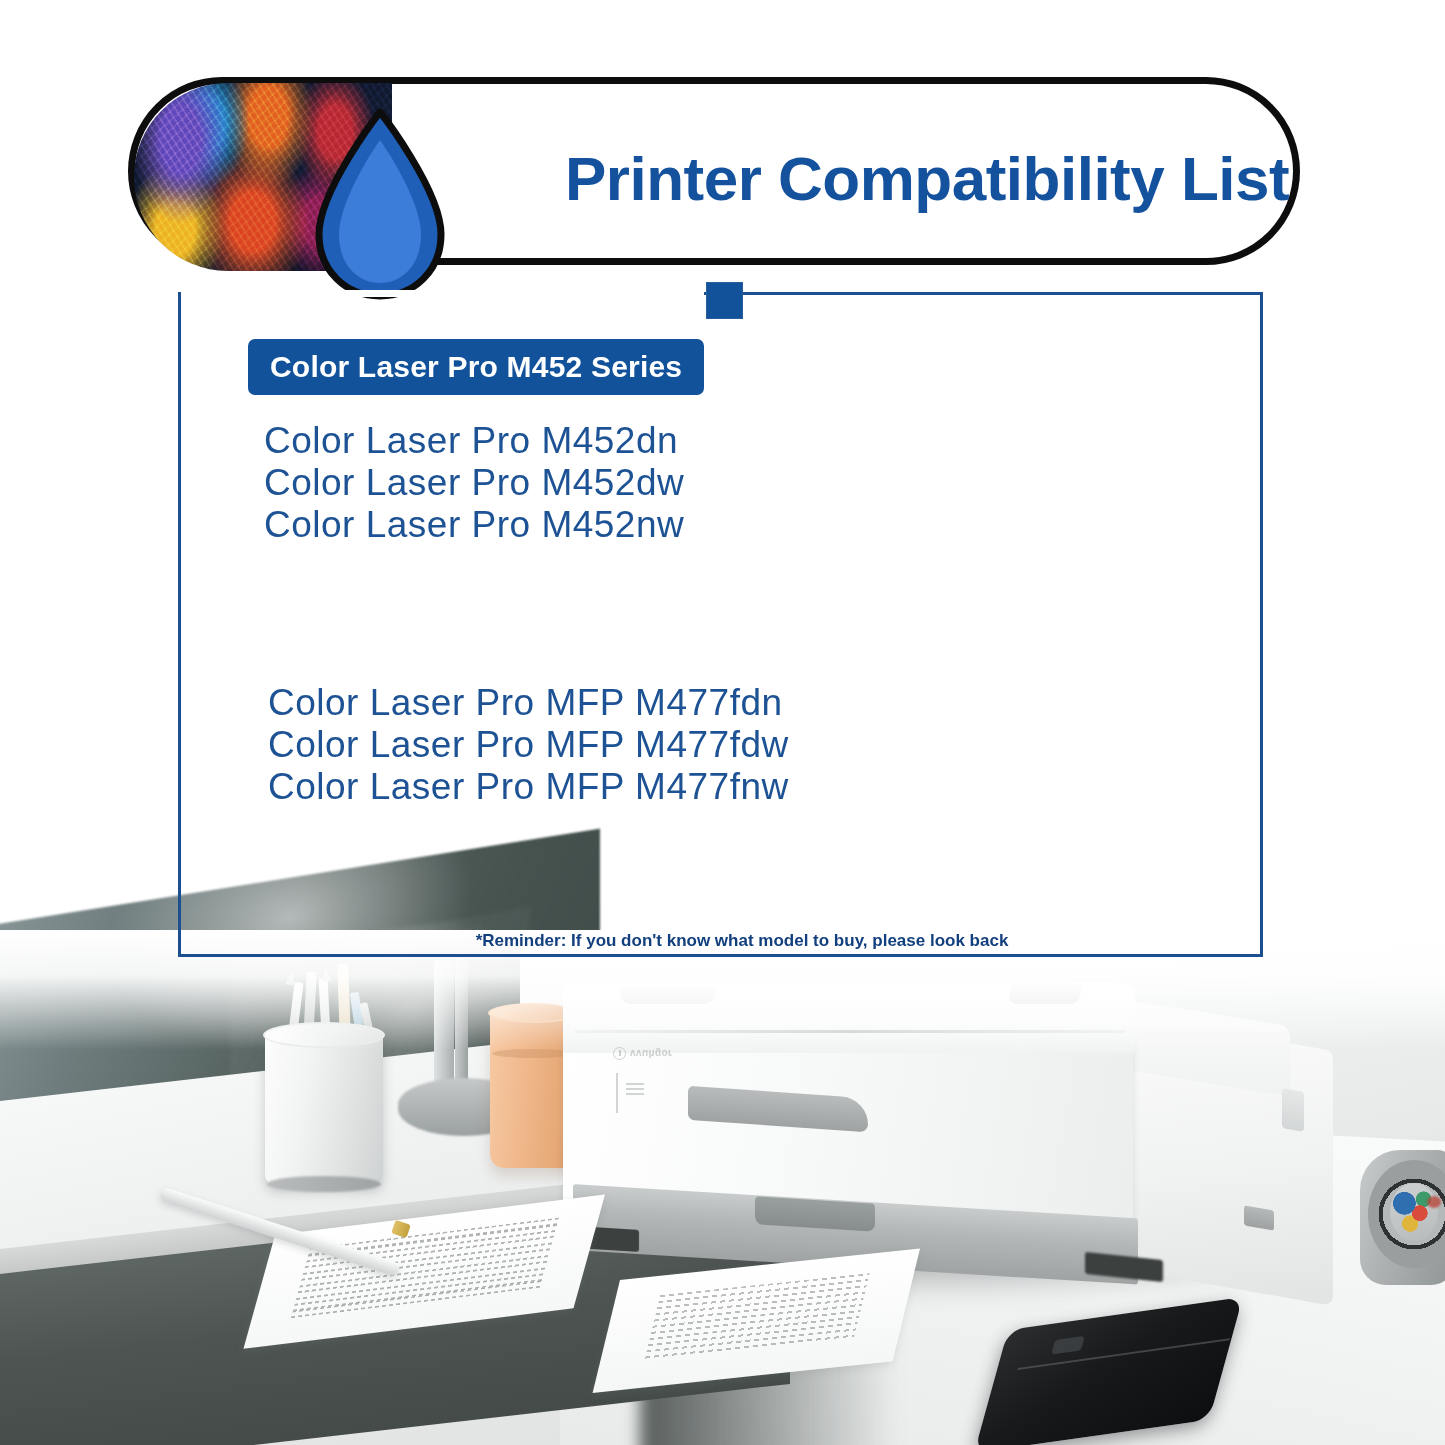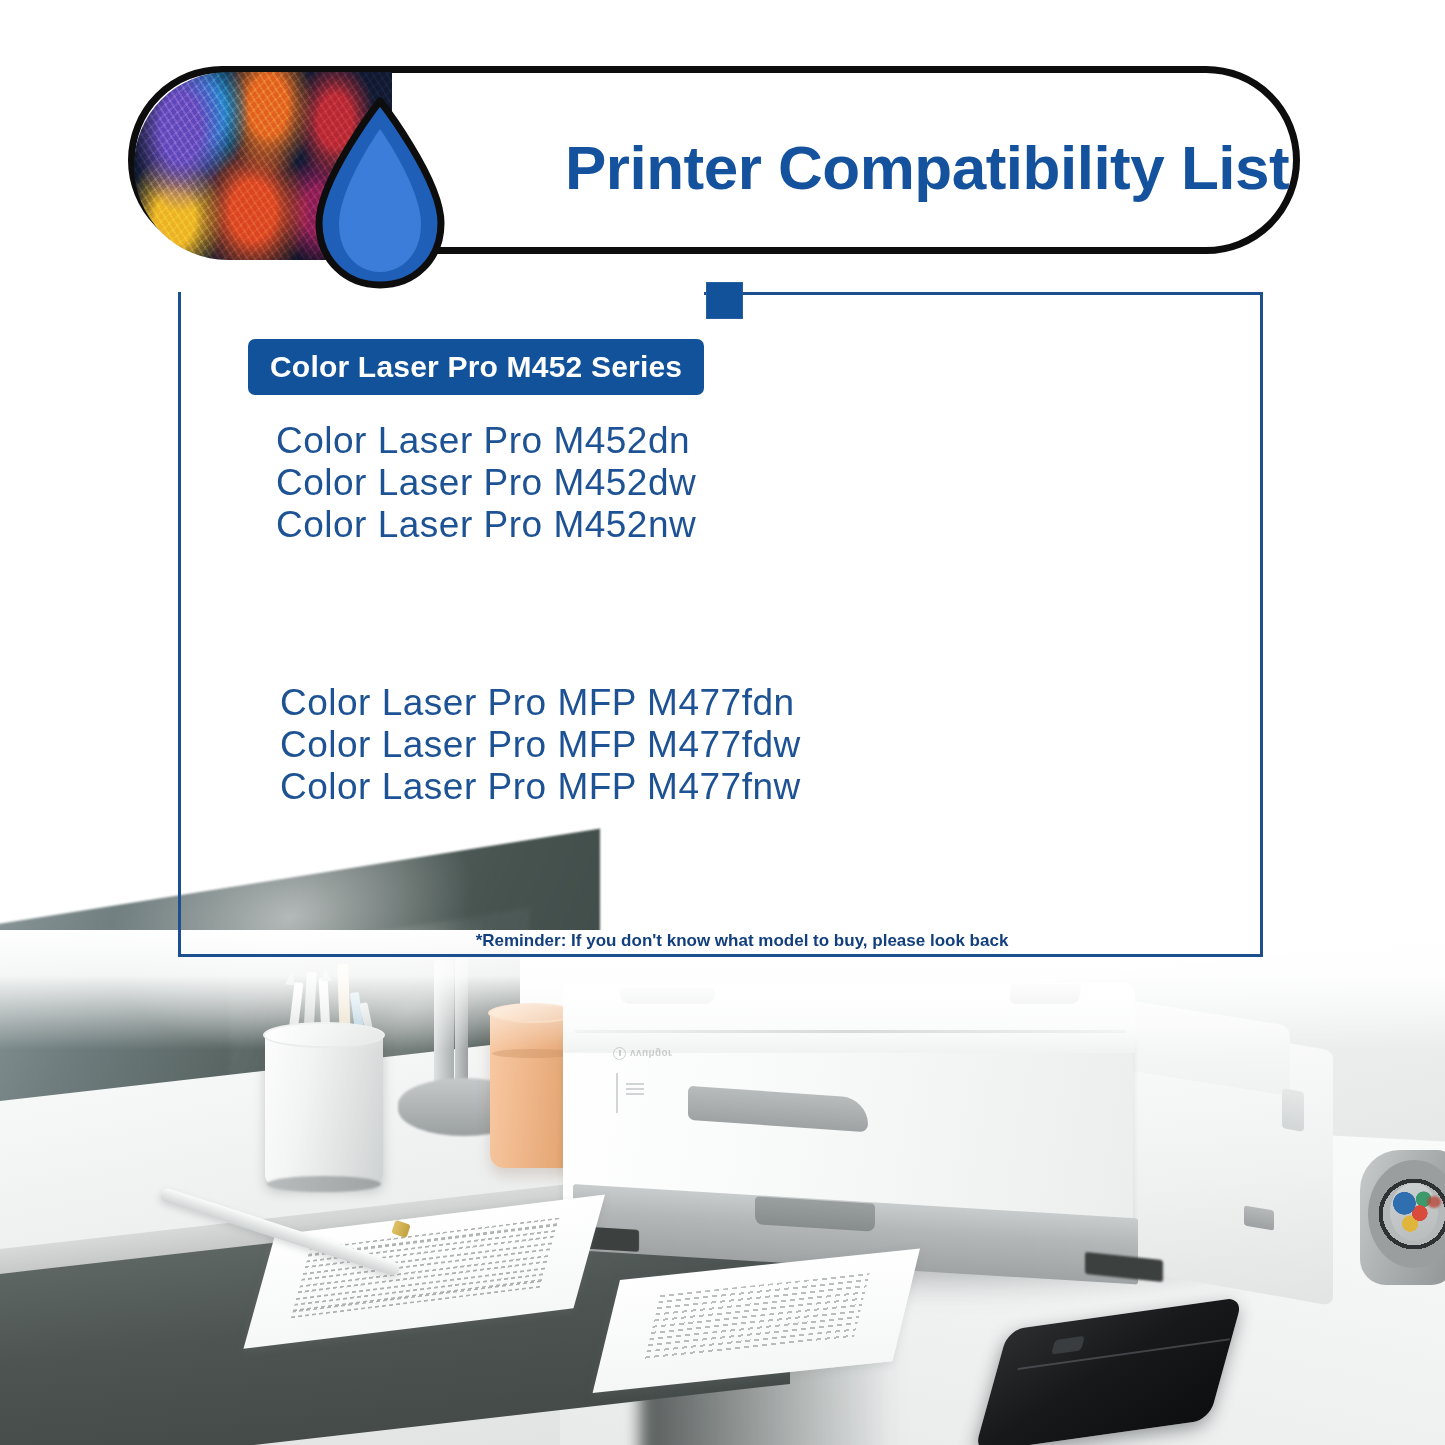--- a/index.html
+++ b/index.html
@@ -347,21 +347,21 @@
     position:absolute; left:0; top:930px; width:1445px; height:120px;
     background:linear-gradient(180deg,#ffffff 0%, rgba(255,255,255,.92) 38%, rgba(255,255,255,0) 100%);
     z-index:3;
   }
 
   
   .overlay { position:absolute; left:0; top:0; width:1445px; height:1445px; z-index:5; }
 
   
   .header-pill {
-    position:absolute; left:128px; top:66px; width:1172px; height:188px;
+    position:absolute; left:128px; top:77px; width:1172px; height:188px;
     background:#ffffff;
     border:7px solid #0d0d0d;
     border-radius:94px;
     display:flex; align-items:center;
   }
   .brand-art {
     position:absolute; left:-1px; top:-1px; width:258px; height:188px;
     border-radius:94px 0 0 94px;
     overflow:hidden;
     background:
@@ -407,21 +407,21 @@
 
   
   .badge {
     position:absolute; background:#11529a; color:#ffffff;
     font-weight:700; display:flex; align-items:center;
     border-radius:7px; padding:0 22px; letter-spacing:.2px;
   }
   .badge-1 { left:248px; top:339px; height:56px; font-size:30px; }
   .badge-2 { left:248px; top:604px; height:52px; font-size:29px; }
 
-  .model-list { position:absolute; color:#1d5294; font-weight:500;margin-left:12px; }
+  .model-list { position:absolute; color:#1d5294; font-weight:500; }
   .model-list div { white-space:nowrap; }
   .list-1 { left:264px; top:420px; font-size:37px; line-height:42px; letter-spacing:.5px; }
   .list-2 { left:268px; top:682px; font-size:37px; line-height:42px; letter-spacing:.5px; }
 
   .reminder {
     position:absolute; left:462px; top:928px; width:560px;
     color:#123f7d; font-size:17px; font-weight:600; line-height:25px;text-align:center;
   }
 </style>
 </head>

